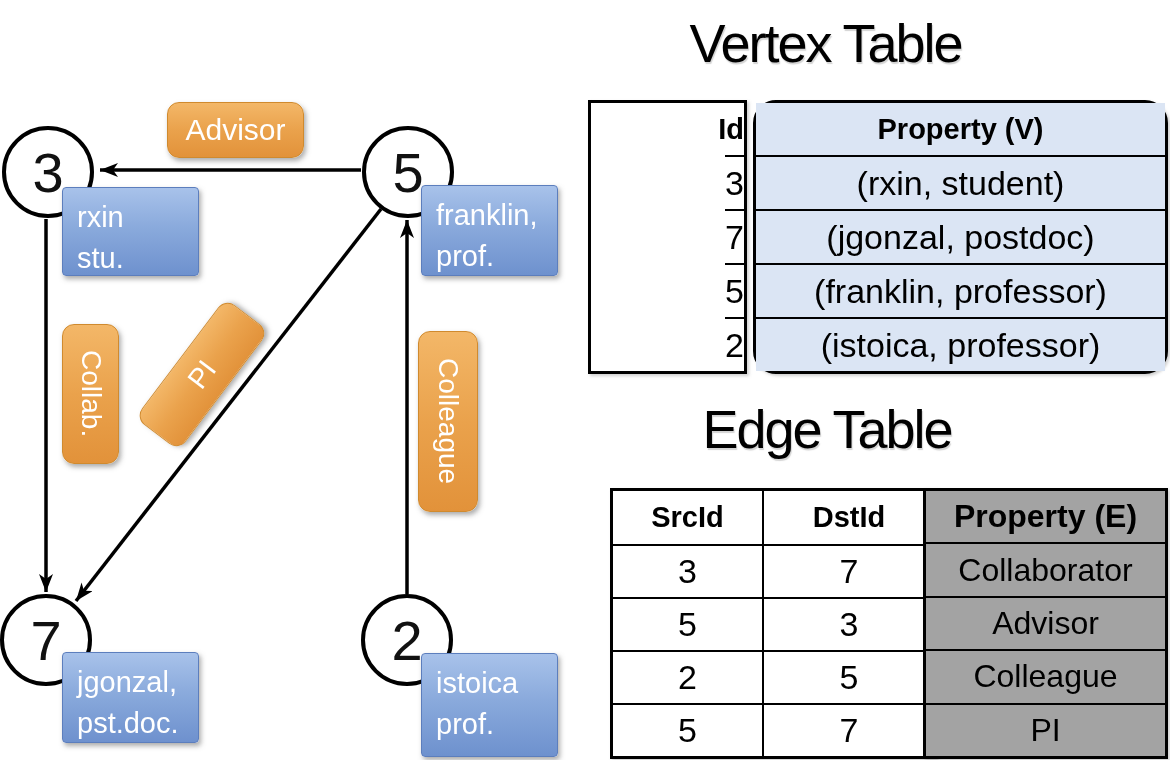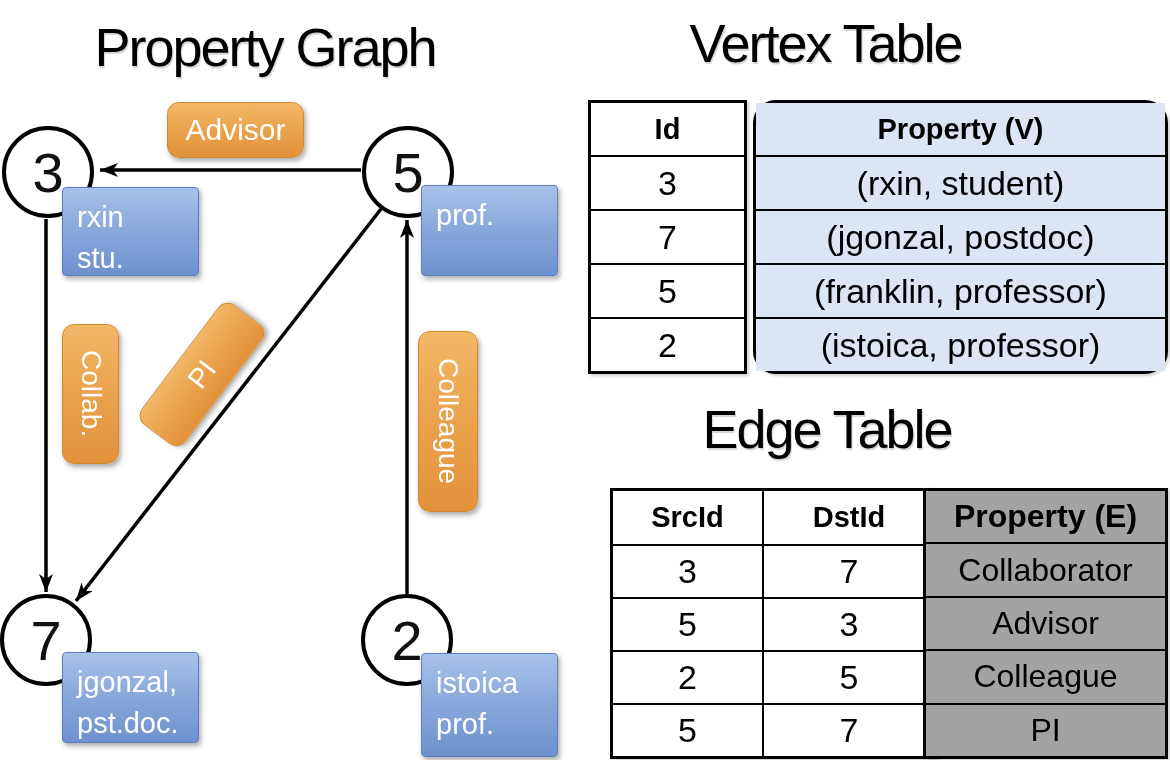--- a/index.html
+++ b/index.html
@@ -63,39 +63,38 @@
     display:flex; flex-direction:column;
     box-shadow: 2px 2px 3px rgba(120,120,120,0.35);
   }
   .cell {
     flex:1; display:flex; align-items:center; justify-content:center;
     border-top:2px solid #000; font-size:34px; color:#000; white-space:nowrap;
   }
   .cell:first-child { border-top:none; }
   .cell.hdr { font-weight:bold; font-size:29px; }
 
-  #vt-id   { left:588px; top:100px; width:159px; height:274px; }
+  #vt-id   { left:588px; top:100px; width:159px; height:274px;align-items:flex-end; }
   #vt-prop { left:753px; top:100px; width:415px; height:274px;border-radius:23px; }
   #vt-prop .cell { background:#DBE5F4; }
 
   .tbl.grid2 { display:grid; grid-template-columns: 151px 1fr; grid-auto-rows:1fr;margin-left:21px; }
   .tbl.grid2 .cell { flex:none; }
   .tbl.grid2 .cell:nth-child(-n+2) { border-top:none; }
   .tbl.grid2 .cell:nth-child(odd)  { border-right:2px solid #000; }
 
   #et-ids  { left:589px; top:488px; width:327px; height:271px; }
   #et-prop { left:923px; top:488px; width:245px; height:271px; }
   #et-prop .cell { background:#a3a3a3; font-size:32px; }
 </style>
 </head>
 <body>
 
 <div class="stage">
 
-  <div id="pg-title" class="slide-title">Property Graph</div>
 
   <svg class="edges-svg" width="560" height="760" viewBox="0 0 560 760">
     <defs>
       <marker id="arrow" markerUnits="userSpaceOnUse" markerWidth="22" markerHeight="18" refX="18" refY="7" orient="auto">
         <path d="M0,0 L18,7 L0,14 L5,7 Z" fill="#000"></path>
       </marker>
     </defs>
     <line x1="361" y1="170" x2="100" y2="170" stroke="#000" stroke-width="3.5" marker-end="url(#arrow)"></line>
     <line x1="46" y1="219" x2="46" y2="592" stroke="#000" stroke-width="3.5" marker-end="url(#arrow)"></line>
     <line x1="381" y1="209" x2="76" y2="601" stroke="#000" stroke-width="3.5" marker-end="url(#arrow)"></line>
@@ -113,20 +112,21 @@
   </div>
   <div id="circle-2" class="vcircle">
     <span>2</span>
   </div>
 
   <div id="vlabel-3" class="vlabel">
     <div>rxin</div>
     <div>stu.</div>
   </div>
   <div id="vlabel-5" class="vlabel">
+    <div>franklin,</div>
     <div>prof.</div>
   </div>
   <div id="vlabel-7" class="vlabel">
     <div>jgonzal,</div>
     <div>pst.doc.</div>
   </div>
   <div id="vlabel-2" class="vlabel">
     <div>istoica</div>
     <div>prof.</div>
   </div>

